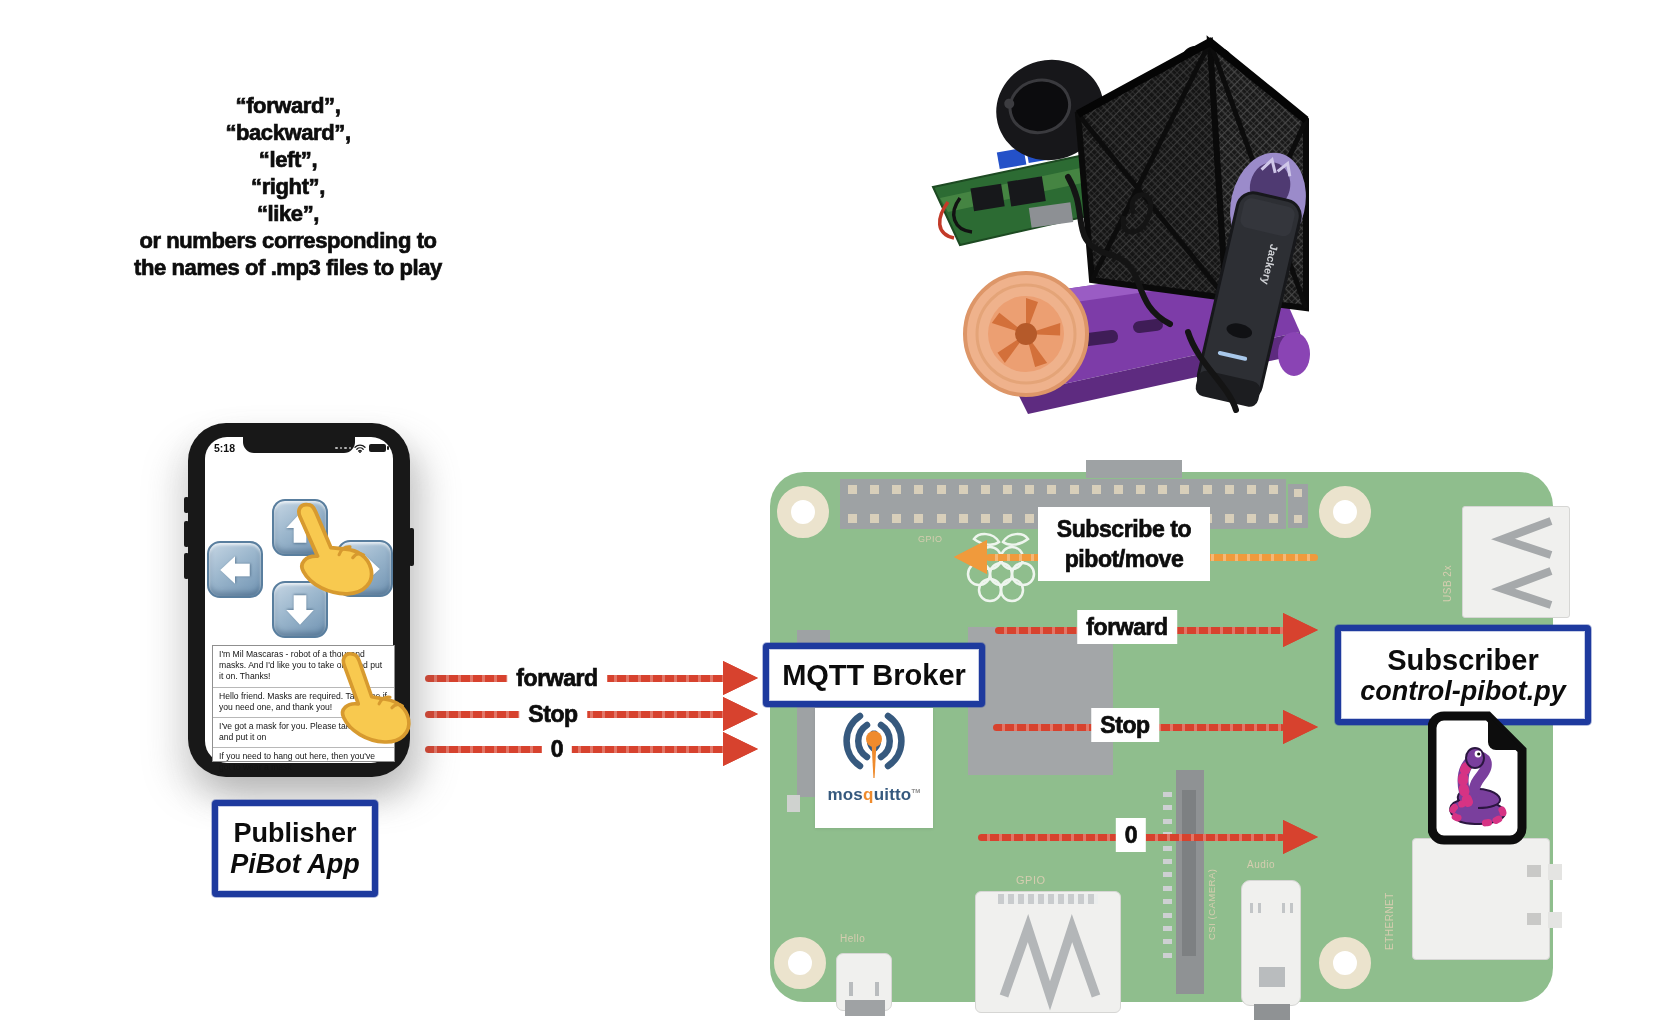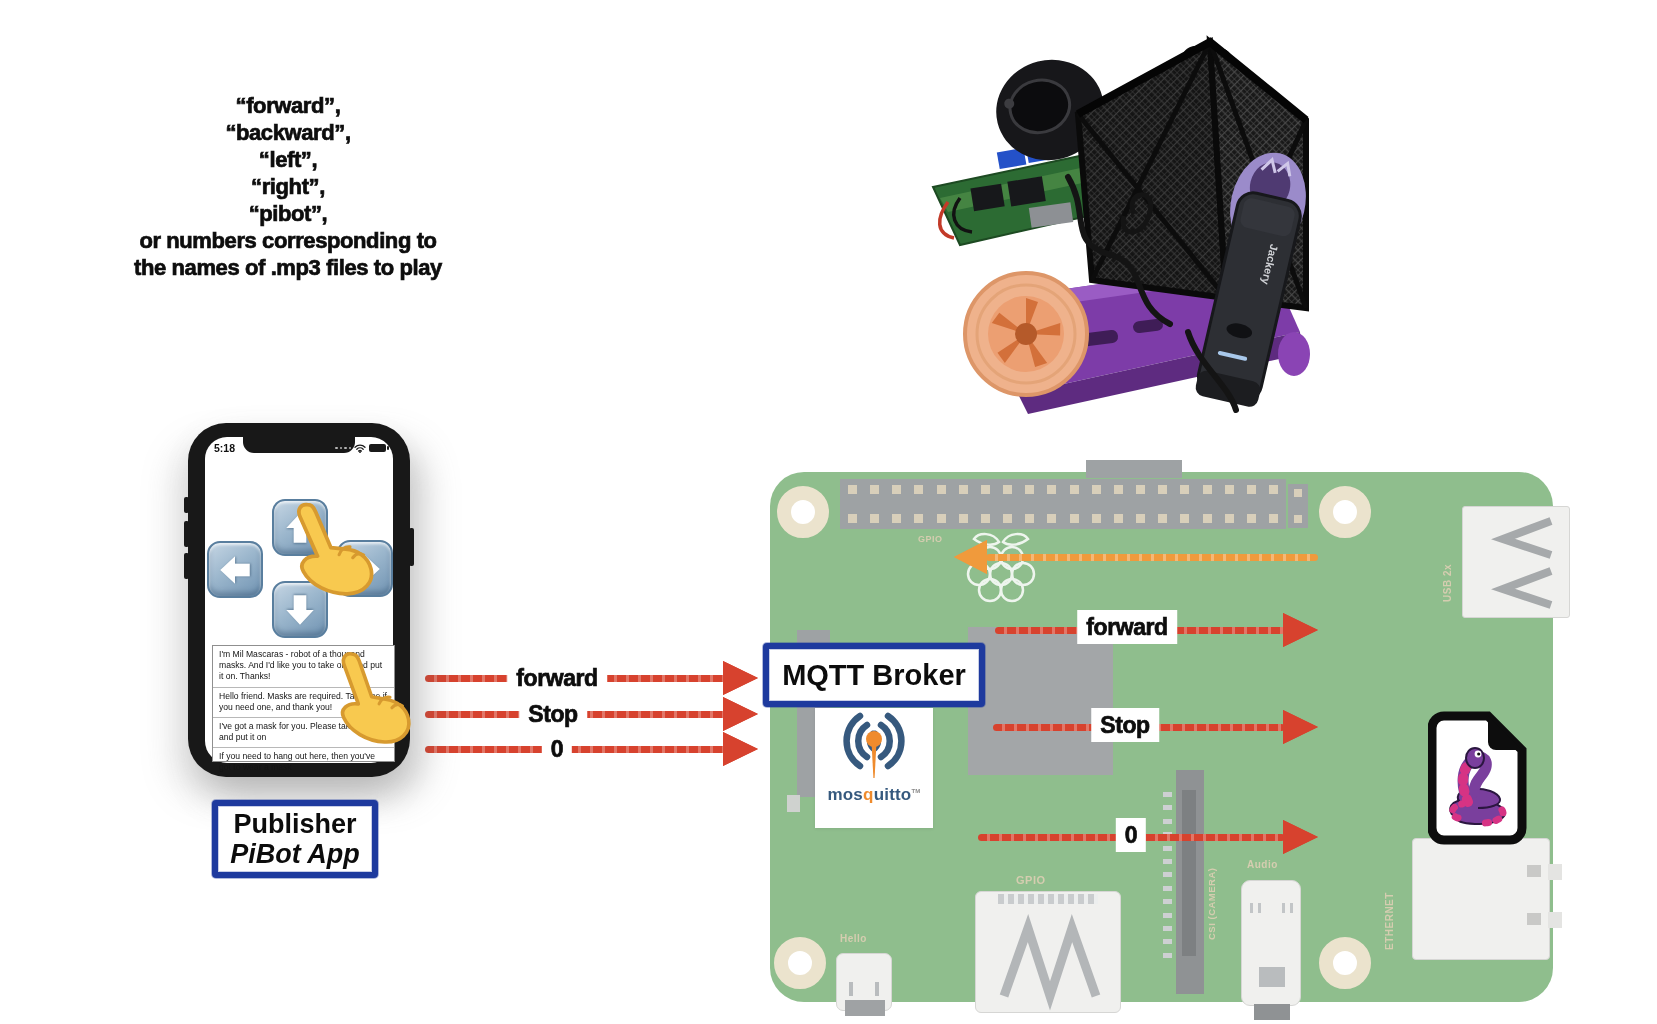--- a/index.html
+++ b/index.html
@@ -17,21 +17,21 @@
   .ahead{position:absolute;width:0;height:0;border-top:17px solid transparent;border-bottom:17px solid transparent;border-left:35px solid #d7422e;filter:drop-shadow(0 0 .5px #d7422e);}
   .ahead-left{position:absolute;width:0;height:0;border-top:17px solid transparent;border-bottom:17px solid transparent;border-right:33px solid #f09a3c;filter:drop-shadow(0 0 .5px #f09a3c);}
   .oline{position:absolute;height:7px;border-radius:4px;background-color:#f09a3c;background-image:repeating-linear-gradient(90deg,rgba(255,255,255,0) 0 9px,rgba(255,255,255,.3) 9px 12px);}
   .achip{position:absolute;background:#fff;padding:0 9px;font-size:23px;line-height:34px;text-align:center;transform:translateX(-50%);white-space:nowrap;}
   
   #board{left:770px;top:472px;width:783px;height:530px;background:#8fbe8d;border-radius:34px;}
   .grayc{position:absolute;background:#9ea2a4;}
   .hole{position:absolute;width:52px;height:52px;border-radius:50%;background:#fff;border:14px solid #ebe3cd;box-sizing:border-box;}
   .pinrow{display:flex;justify-content:space-between;}
   .pinrow span{width:9px;height:9px;background:#d8cfba;}
-  .blabel{position:absolute;color:#d5cdb0;font-weight:700;letter-spacing:.5px;}
+  .blabel{position:absolute;color:#d5cdb0;font-weight:400;letter-spacing:.5px;}
   .vtext{writing-mode:vertical-rl;transform:rotate(180deg);}
   .port{position:absolute;background:#f0f0ee;border:1px solid #d6d6d4;box-sizing:border-box;}
   
   #phone-frame{left:188px;top:423px;width:222px;height:354px;background:#181818;border-radius:38px;box-shadow:14px 20px 34px rgba(110,110,110,.35),-14px 20px 34px rgba(120,120,120,.22);}
   #phone-screen{left:205px;top:437px;width:188px;height:326px;background:#fff;border-radius:22px;overflow:visible;}
   #notch{left:243px;top:437px;width:112px;height:16px;background:#181818;border-radius:0 0 11px 11px;}
   .sidebtn{position:absolute;width:5px;background:#181818;border-radius:2px;}
   .dbtn{position:absolute;width:56px;height:57px;border-radius:13px;background:linear-gradient(145deg,#c6d6e4 0%,#9cb7cd 45%,#7093b2 100%);border:2px solid #597f9e;border:2px solid #597e9e;box-shadow:inset 0 2px 3px rgba(255,255,255,.75), inset 0 -4px 5px rgba(40,70,100,.35);box-sizing:border-box;display:flex;align-items:center;justify-content:center;}
   .dbtn svg{width:36px;height:36px;fill:#fff;filter:drop-shadow(0 1px 1px rgba(50,80,110,.55));}
   #msgbox{left:212px;top:645px;width:183px;height:117px;background:#fff;border:1.5px solid #8f8f8f;box-sizing:border-box;}
@@ -58,21 +58,21 @@
 </head>
 <body>
 
 <div id="stage">
 
   <div id="note" class="abs marker">
     <div>“forward”,</div>
     <div>“backward”,</div>
     <div>“left”,</div>
     <div>“right”,</div>
-    <div>“pibot”,</div>
+    <div>“like”,</div>
     <div>or numbers corresponding to</div>
     <div>the names of .mp3 files to play</div>
   </div>
 
   <svg class="abs" style="left:878px;top:2px;" width="434" height="418" viewBox="0 0 434 418">
     <defs>
       <pattern id="mesh" width="9" height="9" patternUnits="userSpaceOnUse" patternTransform="rotate(45)">
         <rect width="9" height="9" fill="#141414"></rect>
         <path d="M0 0 H9 M0 4.5 H9" stroke="#323232" stroke-width="1.6"></path>
         <path d="M0 0 V9 M4.5 0 V9" stroke="#3c3c3c" stroke-width="1.1"></path>
@@ -285,20 +285,24 @@
     <div class="port" style="left:692px;top:34px;width:108px;height:112px;border-radius:3px;">
       <svg width="108" height="112" viewBox="0 0 108 112">
         <path d="M88 14 L40 32 L88 48" stroke="#a6a9ab" stroke-width="8" fill="none"></path>
         <path d="M88 64 L40 82 L88 98" stroke="#a6a9ab" stroke-width="8" fill="none"></path>
       </svg>
     </div>
   </div>
 
   <div class="oline" style="left:986px;top:554px;width:332px;"></div>
   <div class="ahead-left" style="left:954px;top:540px;"></div>
+  <div class="abs" style="left:1038px;top:507px;width:172px;height:74px;background:#fff;display:flex;flex-direction:column;align-items:center;justify-content:center;">
+    <div class="marker" style="font-size:23px;line-height:30px;">Subscribe to</div>
+    <div class="marker" style="font-size:23px;line-height:30px;">pibot/move</div>
+  </div>
 
   <div class="aline" style="left:995px;top:627px;width:290px;"></div>
   <div class="ahead" style="left:1283px;top:613px;"></div>
   <div class="achip marker" style="left:1127px;top:610px;">forward</div>
 
   <div class="aline" style="left:993px;top:724px;width:292px;"></div>
   <div class="ahead" style="left:1283px;top:710px;"></div>
   <div class="achip marker" style="left:1125px;top:708px;">Stop</div>
 
   <div class="aline" style="left:978px;top:834px;width:307px;"></div>
@@ -330,20 +334,24 @@
         <path d="M64 8 A30 30 0 0 1 64 58"></path>
         <path d="M57 17 A19 19 0 0 1 57 49"></path>
         <path d="M51 26 A10 10 0 0 1 51 40"></path>
       </g>
       <circle cx="50" cy="31" r="8" fill="#ef8b2d"></circle>
       <polygon points="47.6,36 52.4,36 50.6,70 49.4,70" fill="#ef8b2d"></polygon>
     </svg>
     <div id="mosq-word"><span>mos</span><span class="q">q</span><span>uitto</span><sup>TM</sup></div>
   </div>
 
+  <div class="abs sketchbox" style="left:1335px;top:625px;width:256px;height:100px;">
+    <div class="boxtitle" style="font-size:29px;">Subscriber</div>
+    <div class="boxsub" style="font-size:27px;">control-pibot.py</div>
+  </div>
 
   <svg id="pyfile" class="abs" viewBox="0 0 100 136">
     <path d="M16 6 H60 L94 40 V118 A12 12 0 0 1 82 130 H16 A12 12 0 0 1 4 118 V18 A12 12 0 0 1 16 6 Z" fill="#ffffff" stroke="#0d0d0d" stroke-width="9"></path>
     <path d="M60 6 L94 40 H68 A8 8 0 0 1 60 32 Z" fill="#0d0d0d"></path>
     <g>
       <path d="M30 108 C18 104 20 92 34 90 C52 88 70 92 76 100 C80 108 68 114 52 114 C38 114 28 112 30 108 Z" fill="#7a3f9d" stroke="#2b1640" stroke-width="2"></path>
       <path d="M34 94 C26 88 30 80 42 79 C58 78 70 82 72 89 C73 95 62 98 50 98" fill="#7a3f9d" stroke="#2b1640" stroke-width="2"></path>
       <path d="M40 92 C32 74 34 58 44 50 C52 44 60 48 58 57 C56 66 46 70 46 82" fill="none" stroke="#7a3f9d" stroke-width="11" stroke-linecap="round"></path>
       <path d="M40 92 C32 74 34 58 44 50" fill="none" stroke="#d63384" stroke-width="10" stroke-dasharray="3 8" stroke-linecap="round"></path>
       <path d="M30 108 C22 106 22 96 34 94 M74 100 C78 106 70 112 56 113" fill="none" stroke="#d63384" stroke-width="7" stroke-dasharray="3 8" stroke-linecap="round"></path>
@@ -409,18 +417,18 @@
     <div class="msg">Hello friend. Masks are required. Take one if you need one, and thank you!</div>
     <div class="msg">I've got a mask for you. Please take one and put it on</div>
     <div class="msg">If you need to hang out here, then you've got to wear a mask</div>
   </div>
 
   <svg class="abs" style="left:322px;top:648px;transform:rotate(-10deg);" width="96" height="120" viewBox="0 0 80 100">
     <path d="M33 3 C28 1 24 5 25 11 L31 45 C22 42 15 47 17 54 C20 66 33 77 47 80 C60 83 70 76 70 65 C70 55 63 48 54 45 L43 41 L38 10 C37 5 36 4 33 3 Z" fill="#f8c94f" stroke="#d79a2f" stroke-width="3" stroke-linejoin="round"></path>
     <path d="M48 48 q4 -6 10 -4 M58 53 q5 -4 9 0" stroke="#d79a2f" stroke-width="2.5" fill="none" stroke-linecap="round"></path>
   </svg>
 
-  <div class="abs sketchbox" style="left:212px;top:800px;width:166px;height:78px;">
+  <div class="abs sketchbox" style="left:212px;top:800px;width:166px;height:97px;">
     <div class="boxtitle" style="font-size:27px;">Publisher</div>
     <div class="boxsub" style="font-size:27px;font-style:italic;">PiBot App</div>
   </div>
 
 </div>
 
 </body></html>

